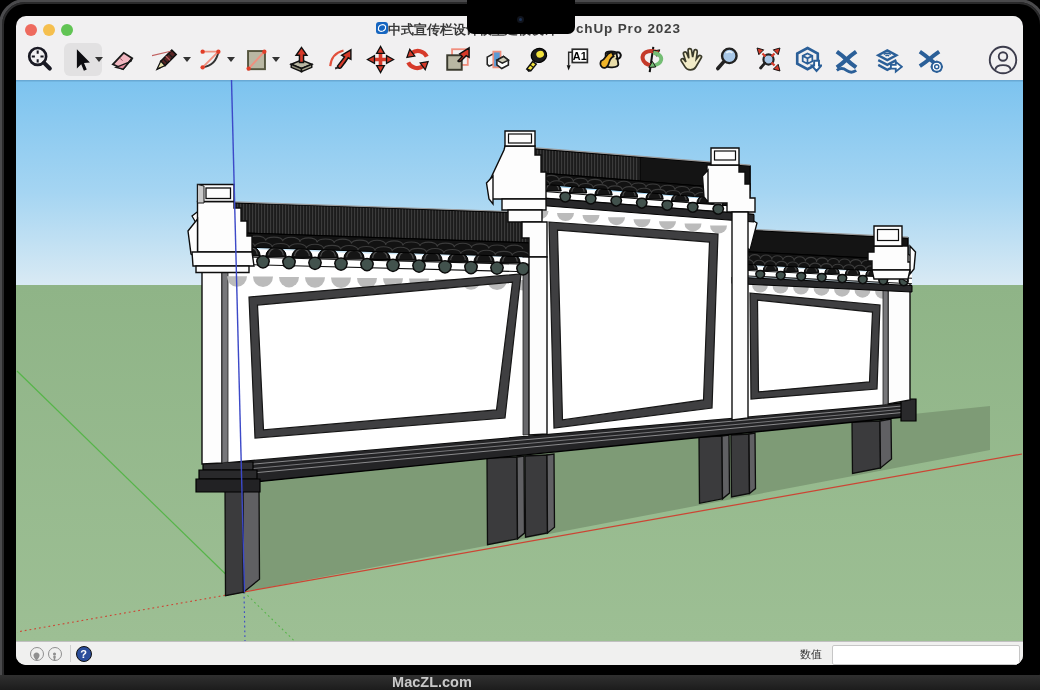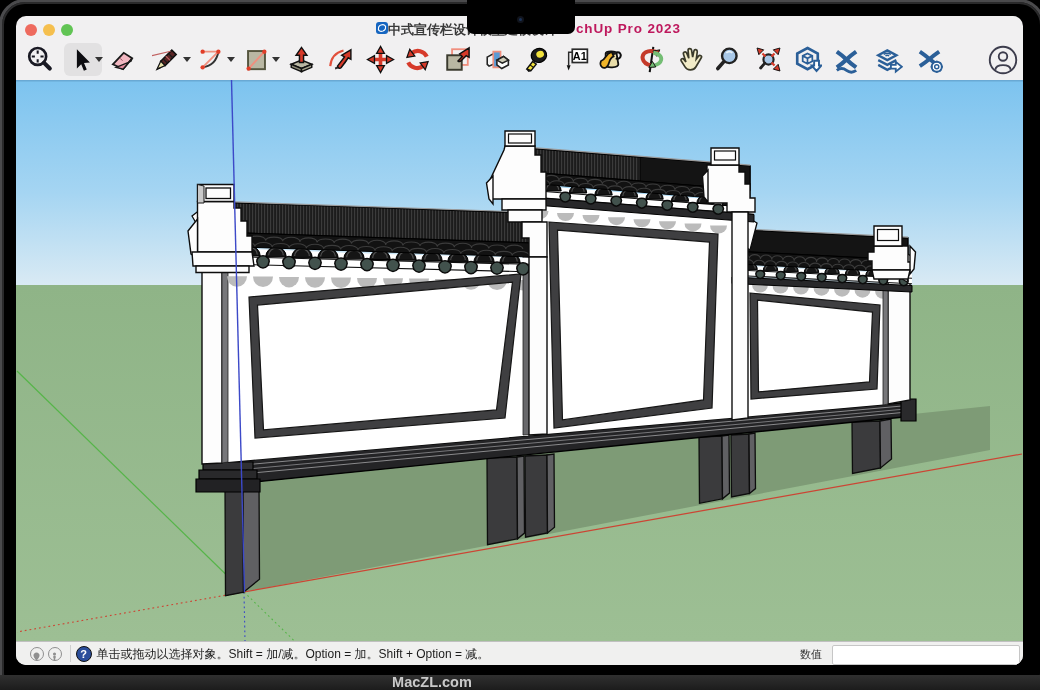--- a/index.html
+++ b/index.html
@@ -1,20 +1,20 @@
 <!DOCTYPE html>
 <html><head><meta charset="utf-8">
 <style>
 html,body{margin:0;padding:0;width:1040px;height:690px;background:#000;overflow:hidden;font-family:"Liberation Sans",sans-serif}
 #bezel{position:absolute;left:-1px;top:-1px;width:1040px;height:694px;border-radius:26px;border:3px solid #4a4a4c;box-shadow:inset 0 0 0 2px #2a2a2b}
 #win{position:absolute;left:16px;top:16px;width:1007px;height:649px;background:#f1f0f1;border-radius:10px;overflow:hidden}
 #tl{position:absolute;left:0;top:0;width:100%;height:64px}
 .light{position:absolute;top:7.5px;width:12px;height:12px;border-radius:50%}
 #title{position:absolute;left:372px;top:5px;white-space:nowrap;font-size:13px;font-weight:bold;color:#3a3a3a}
-#title2{position:absolute;left:560px;top:4.5px;white-space:nowrap;font-size:13.5px;font-weight:bold;color:#be185d;letter-spacing:0.85px}
+#title2{position:absolute;left:560px;top:4.5px;white-space:nowrap;font-size:13.5px;font-weight:bold;color:#404040;letter-spacing:0.85px}
 #logo{position:absolute;left:360px;top:6px;width:12px;height:12px;border-radius:3px;background:#1565c0}
 #logo svg{position:absolute;left:0;top:0}
 .ti{position:absolute;top:28.5px}
 .caret{position:absolute;top:41px;width:0;height:0;border-left:4.2px solid transparent;border-right:4.2px solid transparent;border-top:5px solid #333}
 #selhl{position:absolute;left:48px;top:27px;width:38px;height:33px;border-radius:6px;background:#e2e1e2}
 #vp{position:absolute;left:0;top:64px}
 #sb{position:absolute;left:0;top:625px;width:100%;height:24px;background:#f0f0ef;border-top:1px solid #c0c0c0}
 #sb .c{position:absolute;top:4.5px;width:14px;height:14px;border:1.4px solid #8f8f8f;border-radius:50%;box-sizing:border-box}
 #sbtext{position:absolute;left:80.5px;top:4px;font-size:12px;color:#1c1c1c}
 #lbl{position:absolute;left:784px;top:5px;font-size:11px;color:#333}
@@ -452,21 +452,20 @@
   <div id="sb">
     <div class="c" style="left:14px"><svg width="11" height="11" viewBox="0 0 12 12">
           <path d="M6,1.5 C8,1.5 9.3,3 9.3,4.8 C9.3,7 6,10.5 6,10.5 C6,10.5 2.7,7 2.7,4.8 C2.7,3 4,1.5 6,1.5 Z" fill="#8f8f8f"></path>
         </svg></div>
     <div class="c" style="left:32px"><svg width="11" height="11" viewBox="0 0 12 12">
           <circle cx="6" cy="3.4" r="1.7" fill="#8f8f8f"></circle>
           <path d="M4.7,5.5 L7.3,5.5 L7.3,8 L6.8,8 L6.8,10.5 L5.2,10.5 L5.2,8 L4.7,8 Z" fill="#8f8f8f"></path>
         </svg></div>
     <div style="position:absolute;left:53.5px;top:3px;width:1px;height:17px;background:#cfcfcf"></div>
     <div style="position:absolute;left:59.5px;top:3.5px;width:16px;height:16px;border-radius:50%;background:#2b4e9b;border:1.2px solid #111;box-sizing:border-box;color:#fff;font-size:11px;font-weight:bold;text-align:center;line-height:14px">?</div>
-    <div id="sbtext">单击或拖动以选择对象。Shift = 加/减。Option = 加。Shift + Option = 减。</div>
     <div id="lbl">数值</div>
     <div id="inp"></div>
   </div>
 </div>
 <div id="notch">
     <div id="cam">
       <i></i>
     </div>
   </div>
 <div id="maczlbar"></div>

